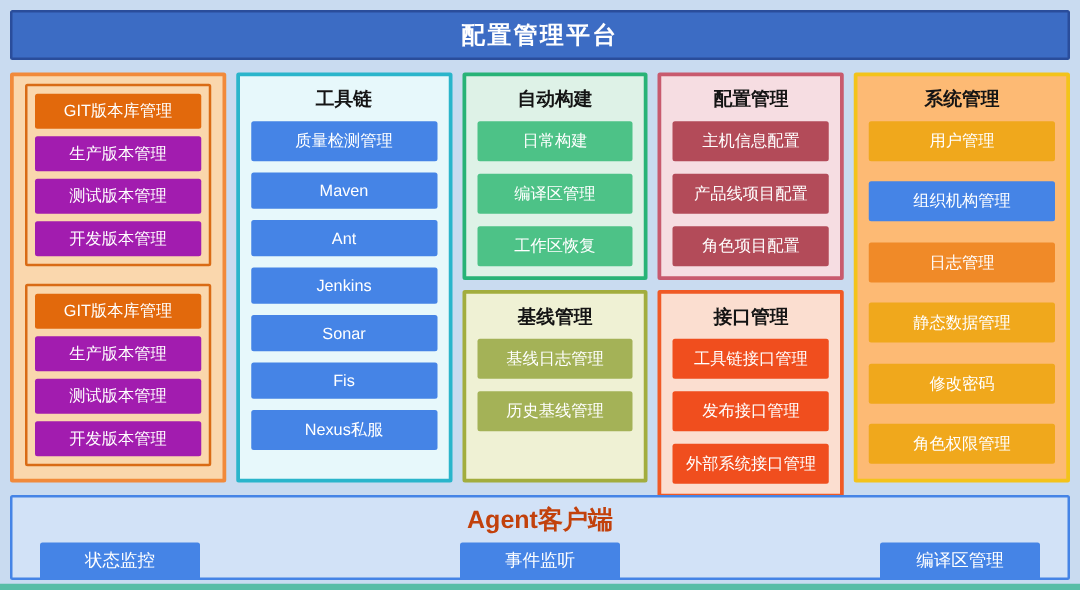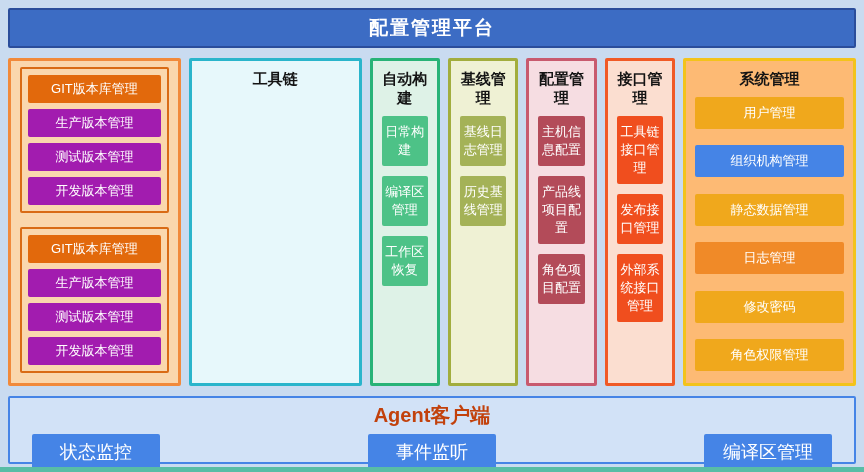--- a/index.html
+++ b/index.html
@@ -18,21 +18,21 @@
     background: #3c6cc4;
     border: 2px solid #2a4d9b;
     color: #fff; font-size: 19px; font-weight: bold; letter-spacing: 2px;
     display: flex; align-items: center; justify-content: center;
     border-radius: 2px;
   }
 
   
   .columns { display: flex; gap: 8px; margin-top: 10px; height: 328px; flex: 0 0 328px; }
   .col { flex: 1; display: flex; flex-direction: column; min-width: 0; }
-  .stack { flex: 1; display: flex; flex-direction: row; gap: 8px; min-width: 0; }
+  .stack { flex: 1; display: flex; flex-direction: column; gap: 8px; min-width: 0; }
   .stack .panel { flex: 1; }
 
   .panel {
     border: 3px solid #999; border-radius: 2px;
     padding: 6px 9px 8px;
     display: flex; flex-direction: column;
     height: 100%;
   }
   .panel-title {
     text-align: center; font-weight: bold; font-size: 15px; color: #141414;
@@ -88,21 +88,21 @@
   
   .agent {
     margin-top: 10px; flex: 0 0 68px; height: 68px;
     border: 2px solid #4584e6; border-radius: 2px;
     background: #d2e2f7;
     display: flex; flex-direction: column;
     padding: 4px 22px 8px;
   }
   .agent-title { text-align: center; font-weight: bold; font-size: 20px; color: #c2410c; padding-bottom: 5px; }
   .agent-row { display: flex; justify-content: space-between; align-items: center; }
-  .agent-btn { width: 128px; background: #4584e6; font-size: 18px; padding: 6px 2px; }
+  .agent-btn { width: 128px; background: #4584e6; font-size: 14px; padding: 6px 2px; }
 
   
   .bottom-strip {
     position: absolute; left: 0; right: 0; bottom: 0; height: 5px;
     background: #58bda6;
   }
 </style>
 </head>
 <body>
 
@@ -124,20 +124,29 @@
       <div class="version-group">
         <div class="item v-item v-dark">GIT版本库管理</div>
         <div class="item v-item">生产版本管理</div>
         <div class="item v-item">测试版本管理</div>
         <div class="item v-item">开发版本管理</div>
       </div>
     </div>
 
     <div class="panel col panel-toolchain">
       <div class="panel-title">工具链</div>
+      <div class="body">
+        <div class="item t-item">质量检测管理</div>
+        <div class="item t-item">Maven</div>
+        <div class="item t-item">Ant</div>
+        <div class="item t-item">Jenkins</div>
+        <div class="item t-item">Sonar</div>
+        <div class="item t-item">Fis</div>
+        <div class="item t-item">Nexus私服</div>
+      </div>
     </div>
 
     <div class="stack">
       <div class="panel panel-autobuild">
         <div class="panel-title">自动构建</div>
         <div class="body">
           <div class="item a-item">日常构建</div>
           <div class="item a-item">编译区管理</div>
           <div class="item a-item">工作区恢复</div>
         </div>
@@ -168,22 +177,22 @@
           <div class="item i-item">外部系统接口管理</div>
         </div>
       </div>
     </div>
 
     <div class="panel col panel-system">
       <div class="panel-title">系统管理</div>
       <div class="body">
         <div class="item sys-gold">用户管理</div>
         <div class="item sys-blue">组织机构管理</div>
+        <div class="item sys-orange">日志管理</div>
         <div class="item sys-gold">静态数据管理</div>
-        <div class="item sys-orange">日志管理</div>
         <div class="item sys-gold">修改密码</div>
         <div class="item sys-gold">角色权限管理</div>
       </div>
     </div>
 
   </div>
 
   <div class="agent">
     <div class="agent-title">Agent客户端</div>
     <div class="agent-row">

